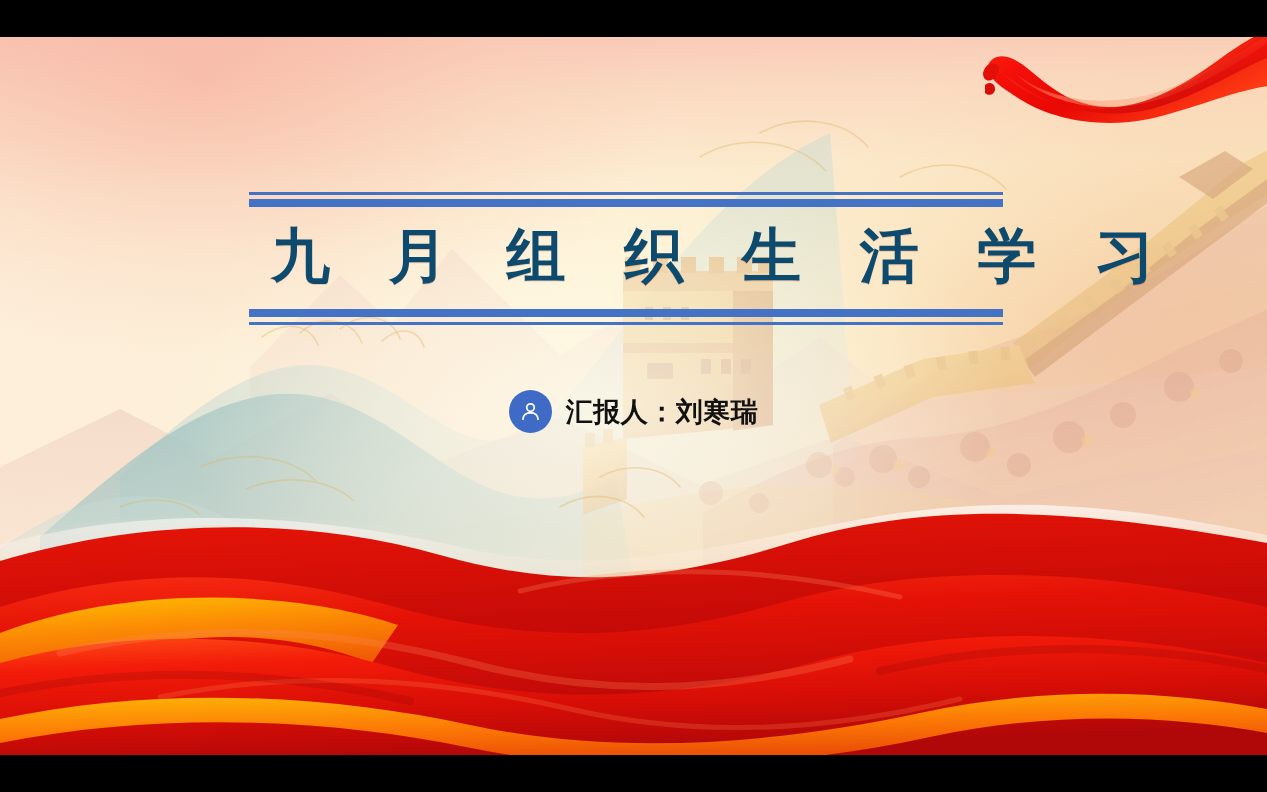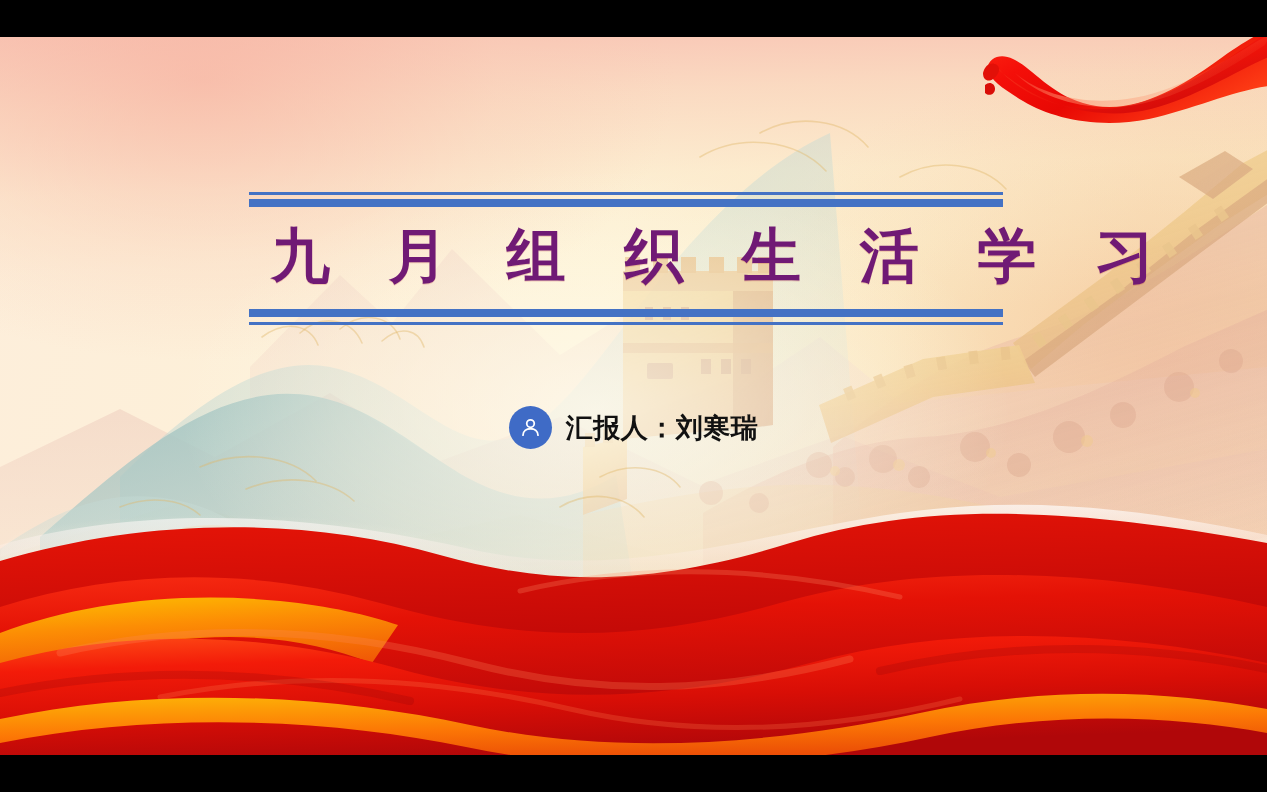--- a/index.html
+++ b/index.html
@@ -109,35 +109,35 @@
     height: 8px;
     background: #4472C4;
   }
   .rule-gap-a { height: 4px; }
   .rule-gap-b { height: 5px; }
 
   #title-text {
     font-family: "Liberation Serif", "DejaVu Serif", serif;
     font-size: 59px;
     font-weight: 700;
-    color: #701a75;
+    color: #0c4a6e;
     letter-spacing: 22px;
     text-indent: 22px;
     text-align: center;
     line-height: 1.42;
     padding: 8px 0 10px 0;
     white-space: nowrap;
     text-shadow: 0 1px 0 rgba(180,20,10,0.18);
   }
 
   
   #meta-row {
     position: absolute;
     left: 0;
-    top: 369px;
+    top: 353px;
     width: 1267px;
     display: flex;
     justify-content: center;
     align-items: center;
     gap: 43px;
   }
   .meta-item {
     display: flex;
     align-items: center;
     gap: 14px;

